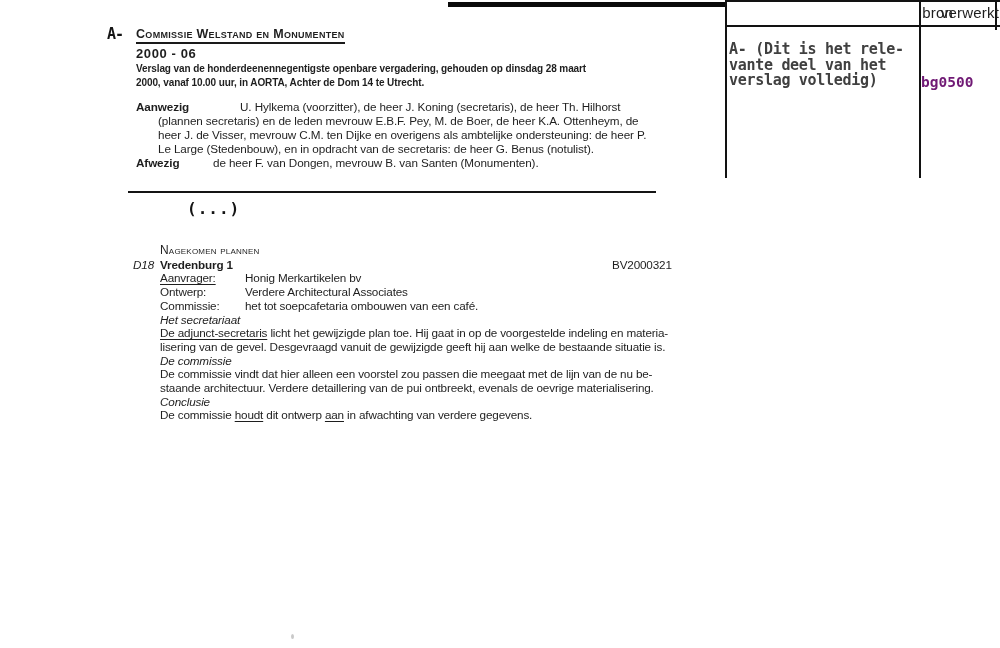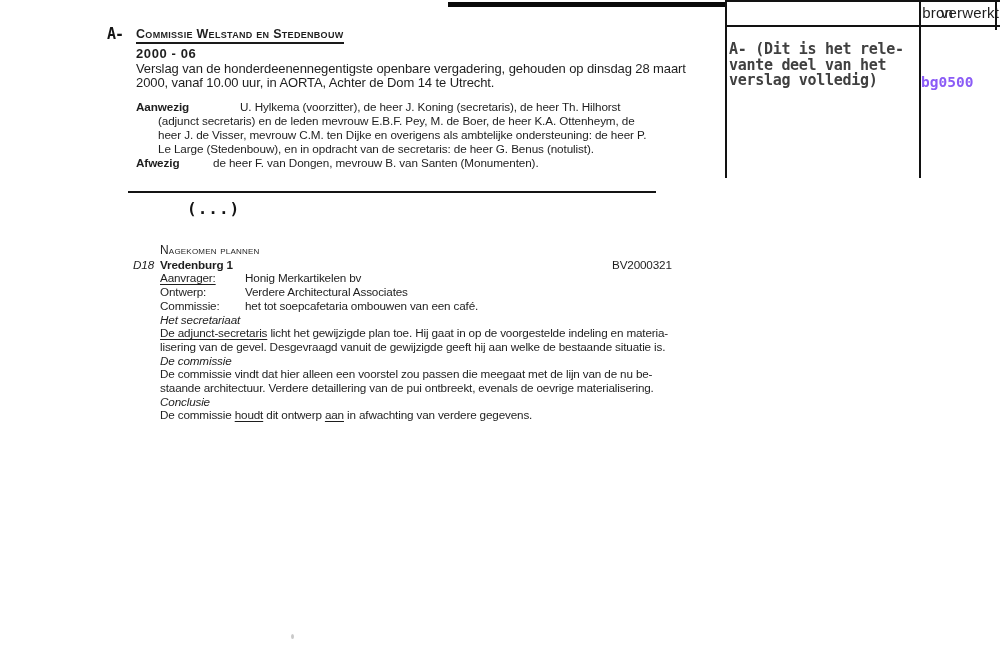--- a/index.html
+++ b/index.html
@@ -33,41 +33,41 @@
 
   .bron-note {
     position: absolute; left: 729px; top: 42px;
     font-family: "DejaVu Sans Mono", monospace;
     font-weight: bold; font-size: 15px; line-height: 15.5px;
     color: #404040; letter-spacing: -0.3px;
   }
   .verw-value {
     position: absolute; left: 921px; top: 74px;
     font-family: "DejaVu Sans Mono", monospace;
-    font-weight: bold; font-size: 14.5px; color: #8b5cf6;
+    font-weight: bold; font-size: 14.5px; color: #701a75;
   }
 
   
   .margin-mark {
     position: absolute; left: 107px; top: 25px;
     font-weight: bold; font-size: 15px; color: #141414; letter-spacing: -1px;
   }
 
   
   .header-block { position: absolute; left: 136px; top: 24px; }
   .committee {
     display: inline-block;
     font-weight: bold; font-variant: small-caps;
     font-size: 12.5px; letter-spacing: 0.3px;
     border-bottom: 2px solid #1a1a1a; padding-bottom: 1px;
   }
   .case-number { font-weight: bold; font-size: 13px; letter-spacing: 0.6px; margin-top: 2px; }
 
   
-  .intro { position: absolute; left: 136px; top: 62px; font-size: 13px; line-height: 14px; letter-spacing: -0.1px; }
+  .intro { position: absolute; left: 136px; top: 62px; font-size: 10px; line-height: 14px; letter-spacing: -0.1px; font-weight: bold; }
 
   
   .attendance { position: absolute; left: 136px; top: 100px; font-size: 11.7px; line-height: 14px; letter-spacing: -0.1px; }
   .lbl { position: absolute; left: 0; top: 0; font-weight: bold; }
   .pl104 { padding-left: 104px; }
   .pl77  { padding-left: 77px; }
   .pl22  { padding-left: 22px; }
 
   
   .hr-main { position: absolute; left: 128px; top: 191px; width: 528px; height: 2px; background: #141414; }
@@ -106,35 +106,35 @@
   <div class="bron-note">
     <div class="nw">A- (Dit is het rele-</div>
     <div class="nw">vante deel van het</div>
     <div class="nw">verslag volledig)</div>
   </div>
   <div class="verw-value">bg0500</div>
 
   <div class="margin-mark mono">A-</div>
 
   <div class="header-block">
-    <div class="committee nw">Commissie Welstand en Stedenbouw</div>
+    <div class="committee nw">Commissie Welstand en Monumenten</div>
     <div class="case-number nw">2000 - 06</div>
   </div>
 
   <div class="intro">
     <div class="nw">Verslag van de honderdeenennegentigste openbare vergadering, gehouden op dinsdag 28 maart</div>
     <div class="nw">2000, vanaf 10.00 uur, in AORTA, Achter de Dom 14 te Utrecht.</div>
   </div>
 
   <div class="attendance">
     <div class="rel">
       <span class="lbl">Aanwezig</span>
       <div class="nw pl104">U. Hylkema (voorzitter), de heer J. Koning (secretaris), de heer Th. Hilhorst</div>
     </div>
-    <div class="nw pl22">(adjunct secretaris) en de leden mevrouw E.B.F. Pey, M. de Boer, de heer K.A. Ottenheym, de</div>
+    <div class="nw pl22">(plannen secretaris) en de leden mevrouw E.B.F. Pey, M. de Boer, de heer K.A. Ottenheym, de</div>
     <div class="nw pl22">heer J. de Visser, mevrouw C.M. ten Dijke en overigens als ambtelijke ondersteuning: de heer P.</div>
     <div class="nw pl22">Le Large (Stedenbouw), en in opdracht van de secretaris: de heer G. Benus (notulist).</div>
     <div class="rel">
       <span class="lbl">Afwezig</span>
       <div class="nw pl77">de heer F. van Dongen, mevrouw B. van Santen (Monumenten).</div>
     </div>
   </div>
 
   <div class="hr-main"></div>
   <div class="omission mono">(...)</div>

